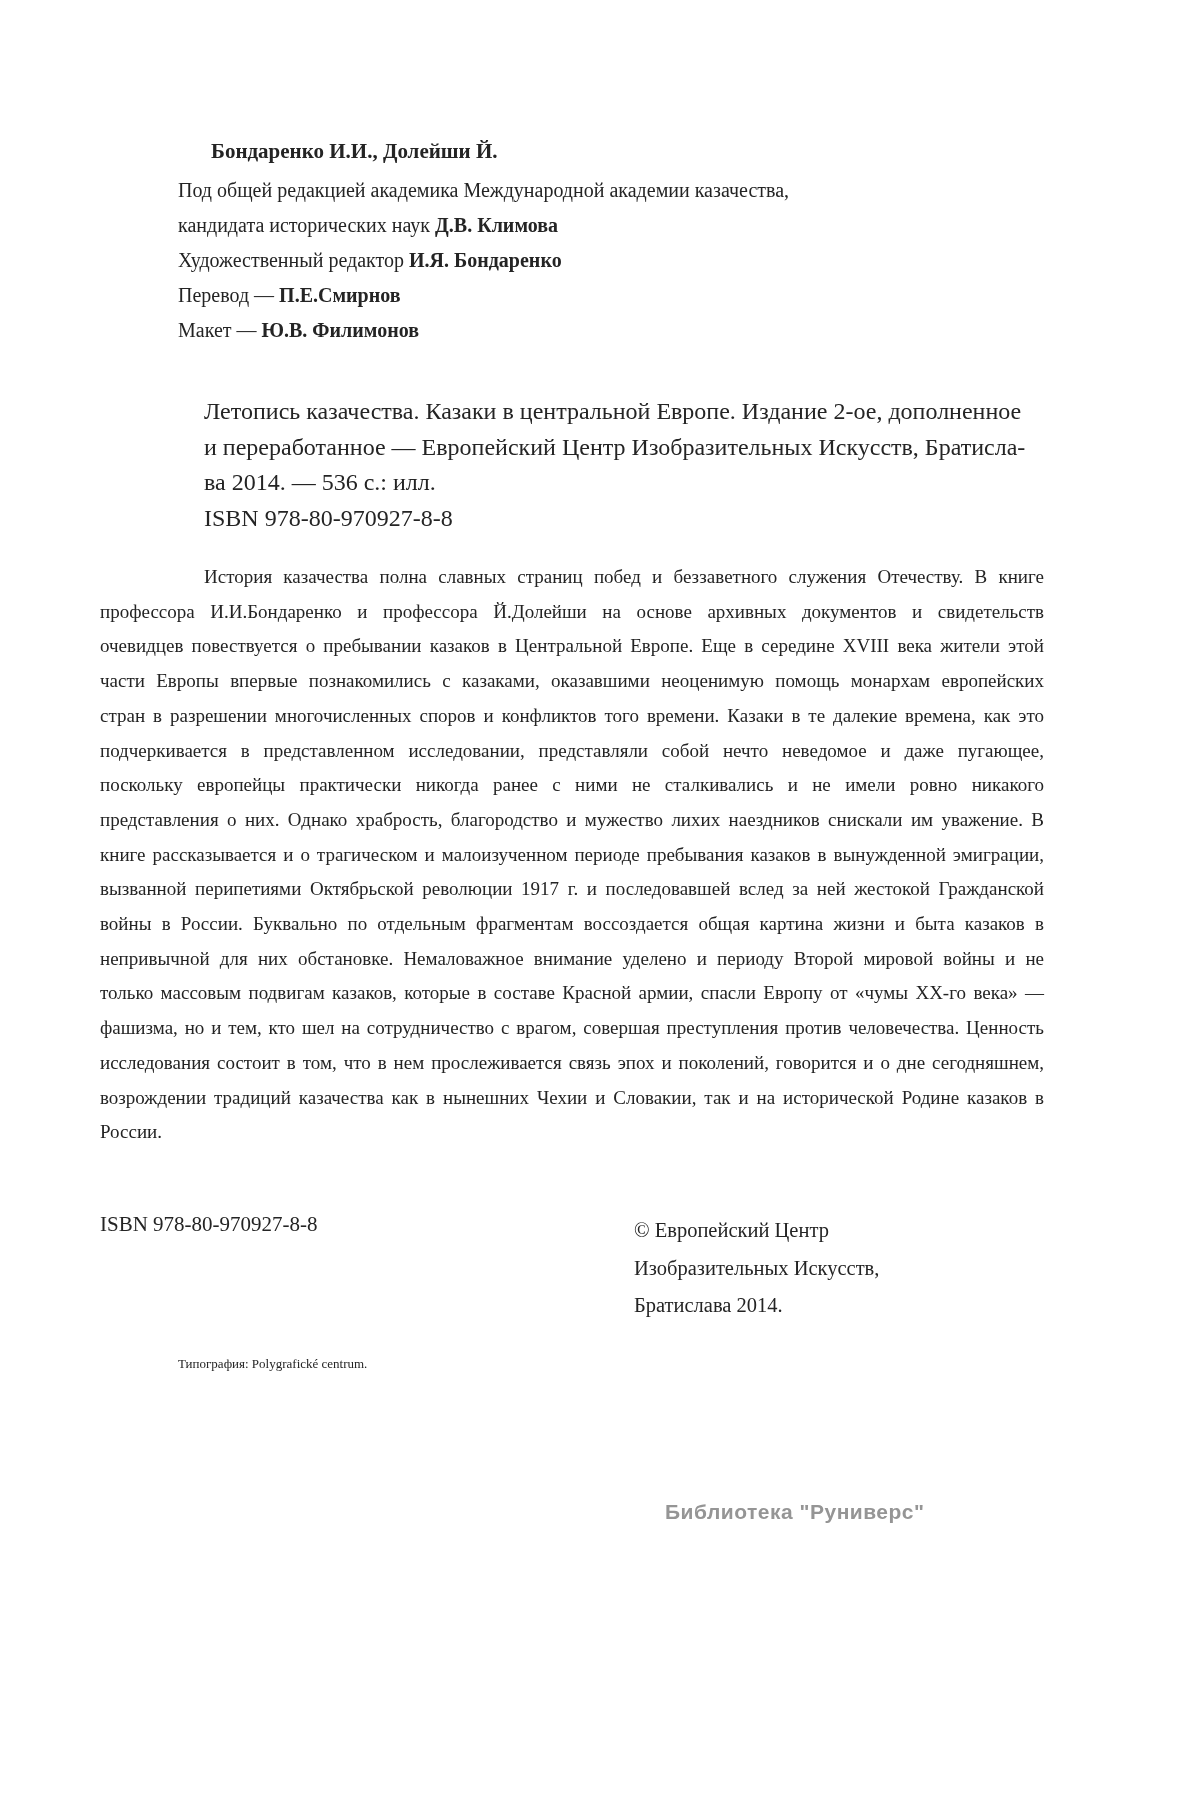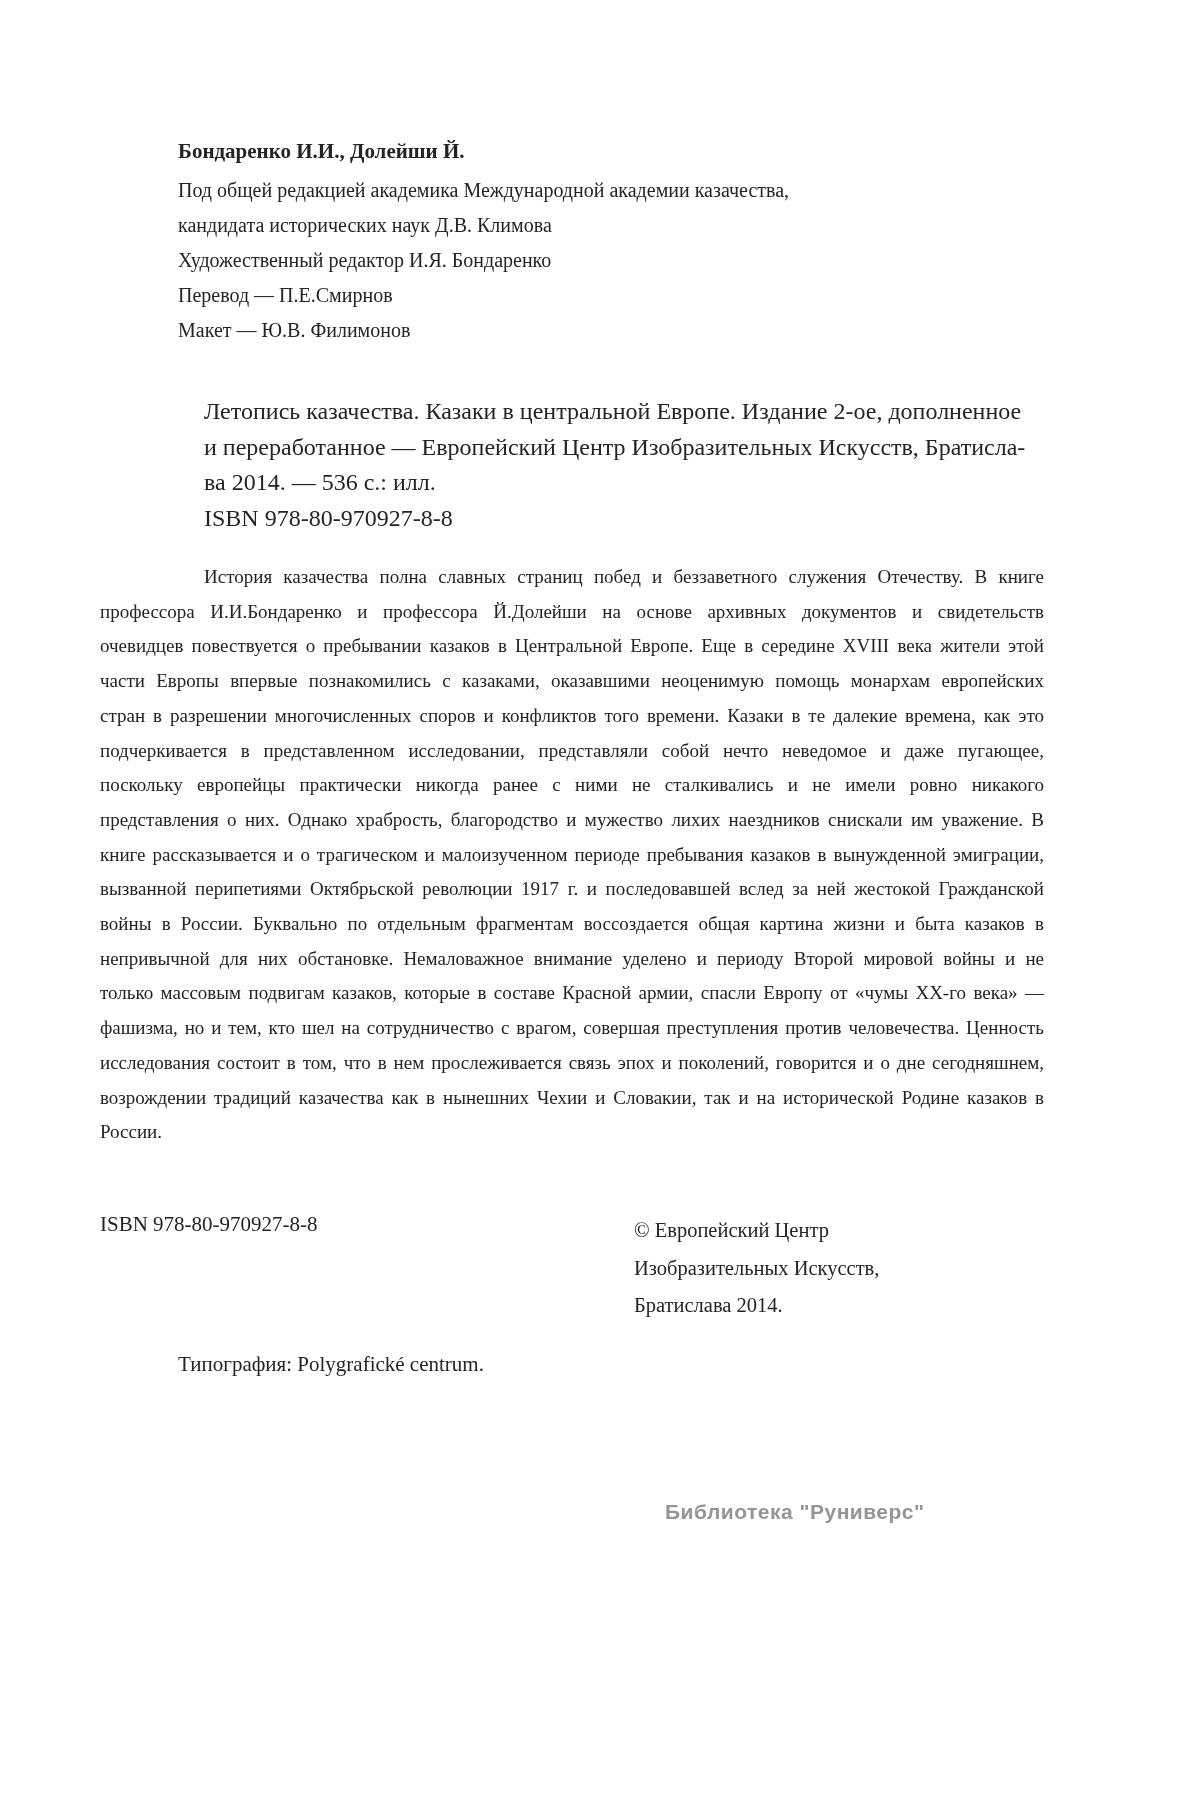--- a/index.html
+++ b/index.html
@@ -5,33 +5,34 @@
   * { margin: 0; padding: 0; box-sizing: border-box; }
   html, body { background: #ffffff; }
   body {
     width: 1200px;
     height: 1811px;
     position: relative;
     font-family: "Liberation Serif", serif;
     color: #242424;
     overflow: hidden;
   }
-  .bold { font-weight: normal; text-align: center; }
+  .bold { font-weight: bold; text-align: center; }
 
   .credits {
     position: absolute;
     left: 178px;
     top: 134px;
     font-size: 20px;
     line-height: 35px;
   }
   .credits .authors {
     font-weight: bold;
     font-size: 21px;
     margin-bottom: 4px;
+    margin-left: 33px;
   }
 
   .biblio {
     position: absolute;
     left: 204px;
     top: 394px;
     font-size: 24px;
     line-height: 35.5px;
   }
 
@@ -59,21 +60,21 @@
     left: 634px;
     top: 1212px;
     font-size: 20.5px;
     line-height: 37.5px;
   }
 
   .printing {
     position: absolute;
     left: 178px;
     top: 1346px;
-    font-size: 21px;
+    font-size: 13px;
     line-height: 36px;
   }
 
   .watermark {
     position: absolute;
     left: 665px;
     top: 1500px;
     font-family: "Liberation Sans", sans-serif;
     font-weight: bold;
     font-size: 21px;

